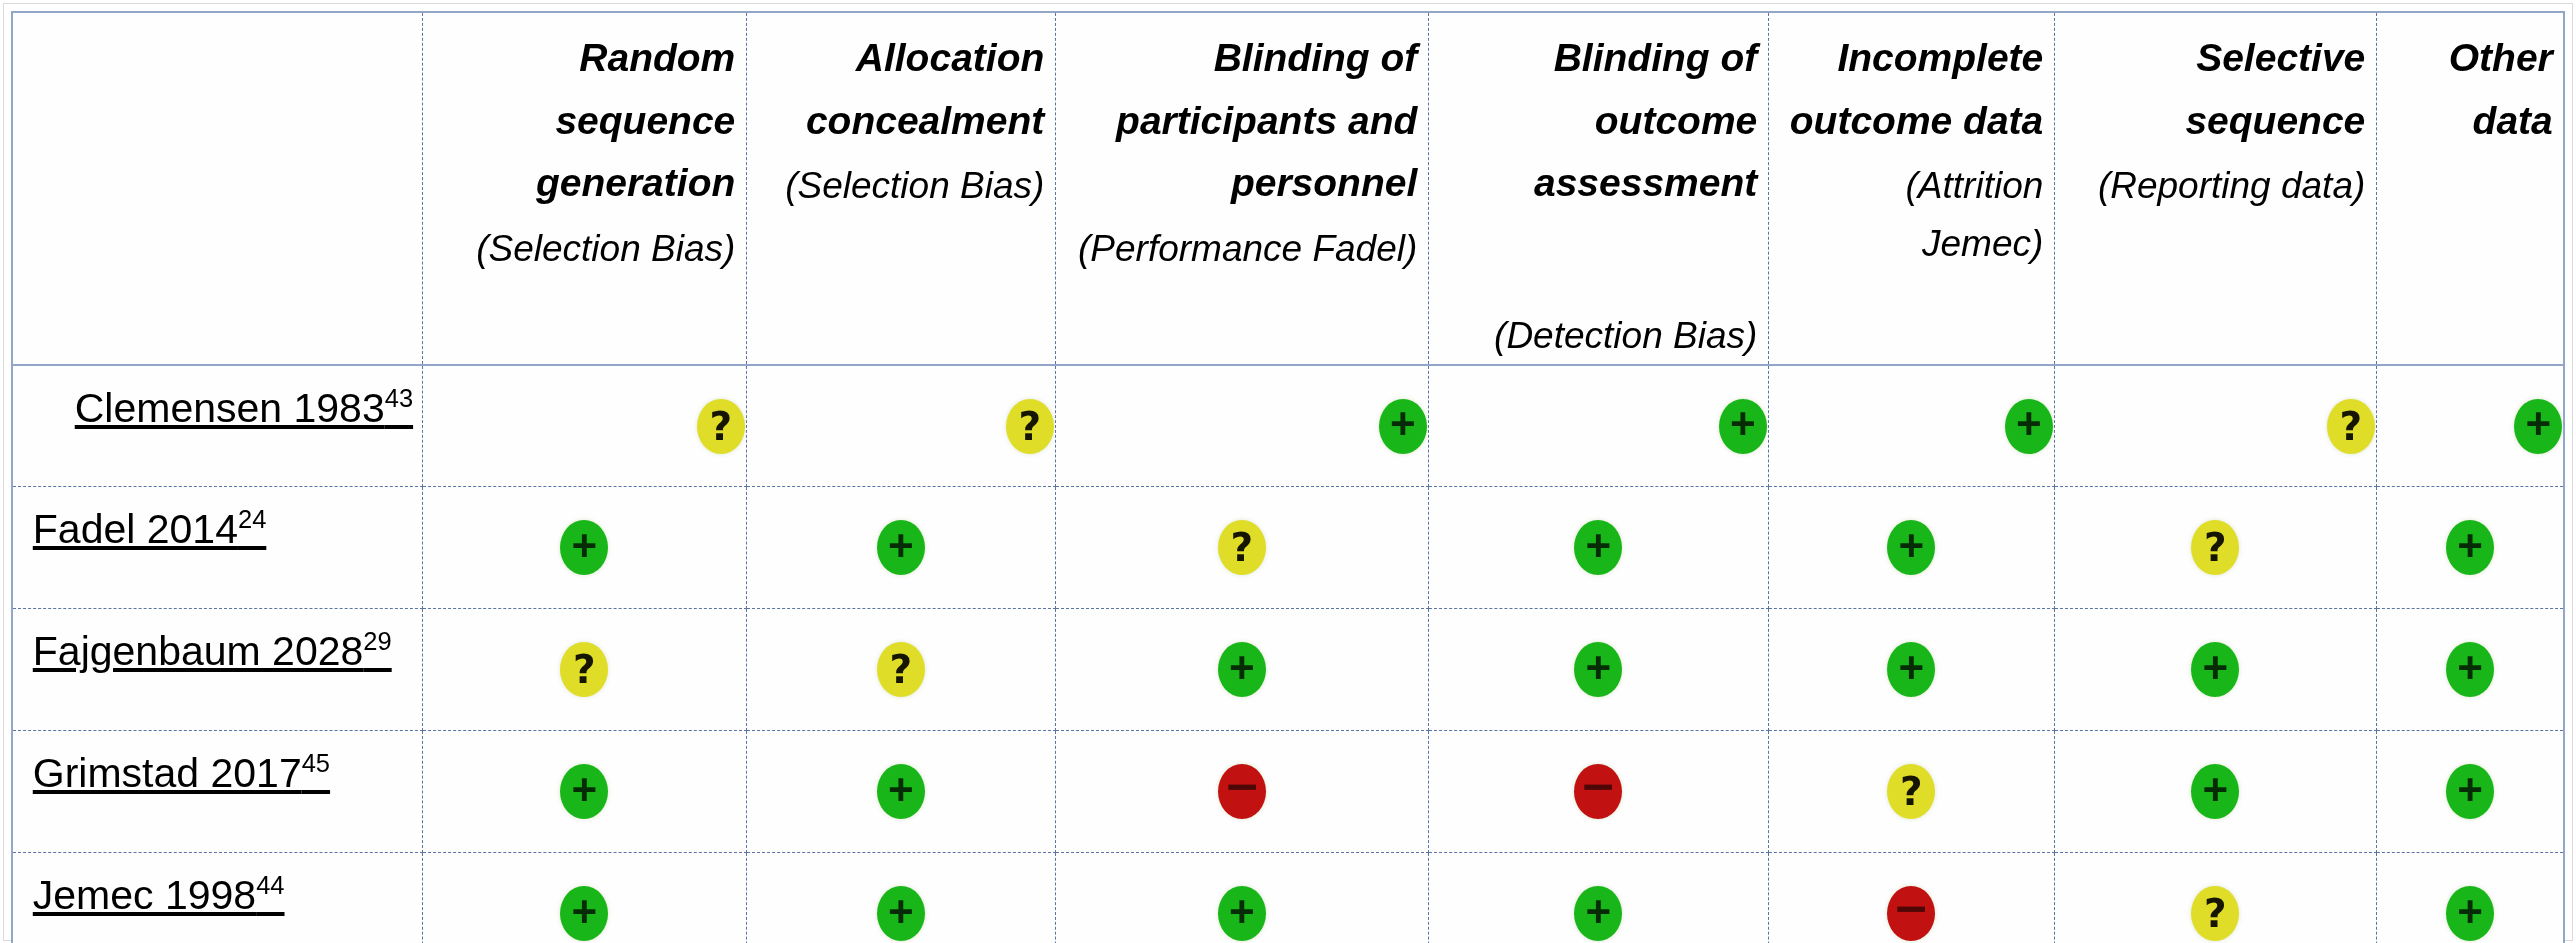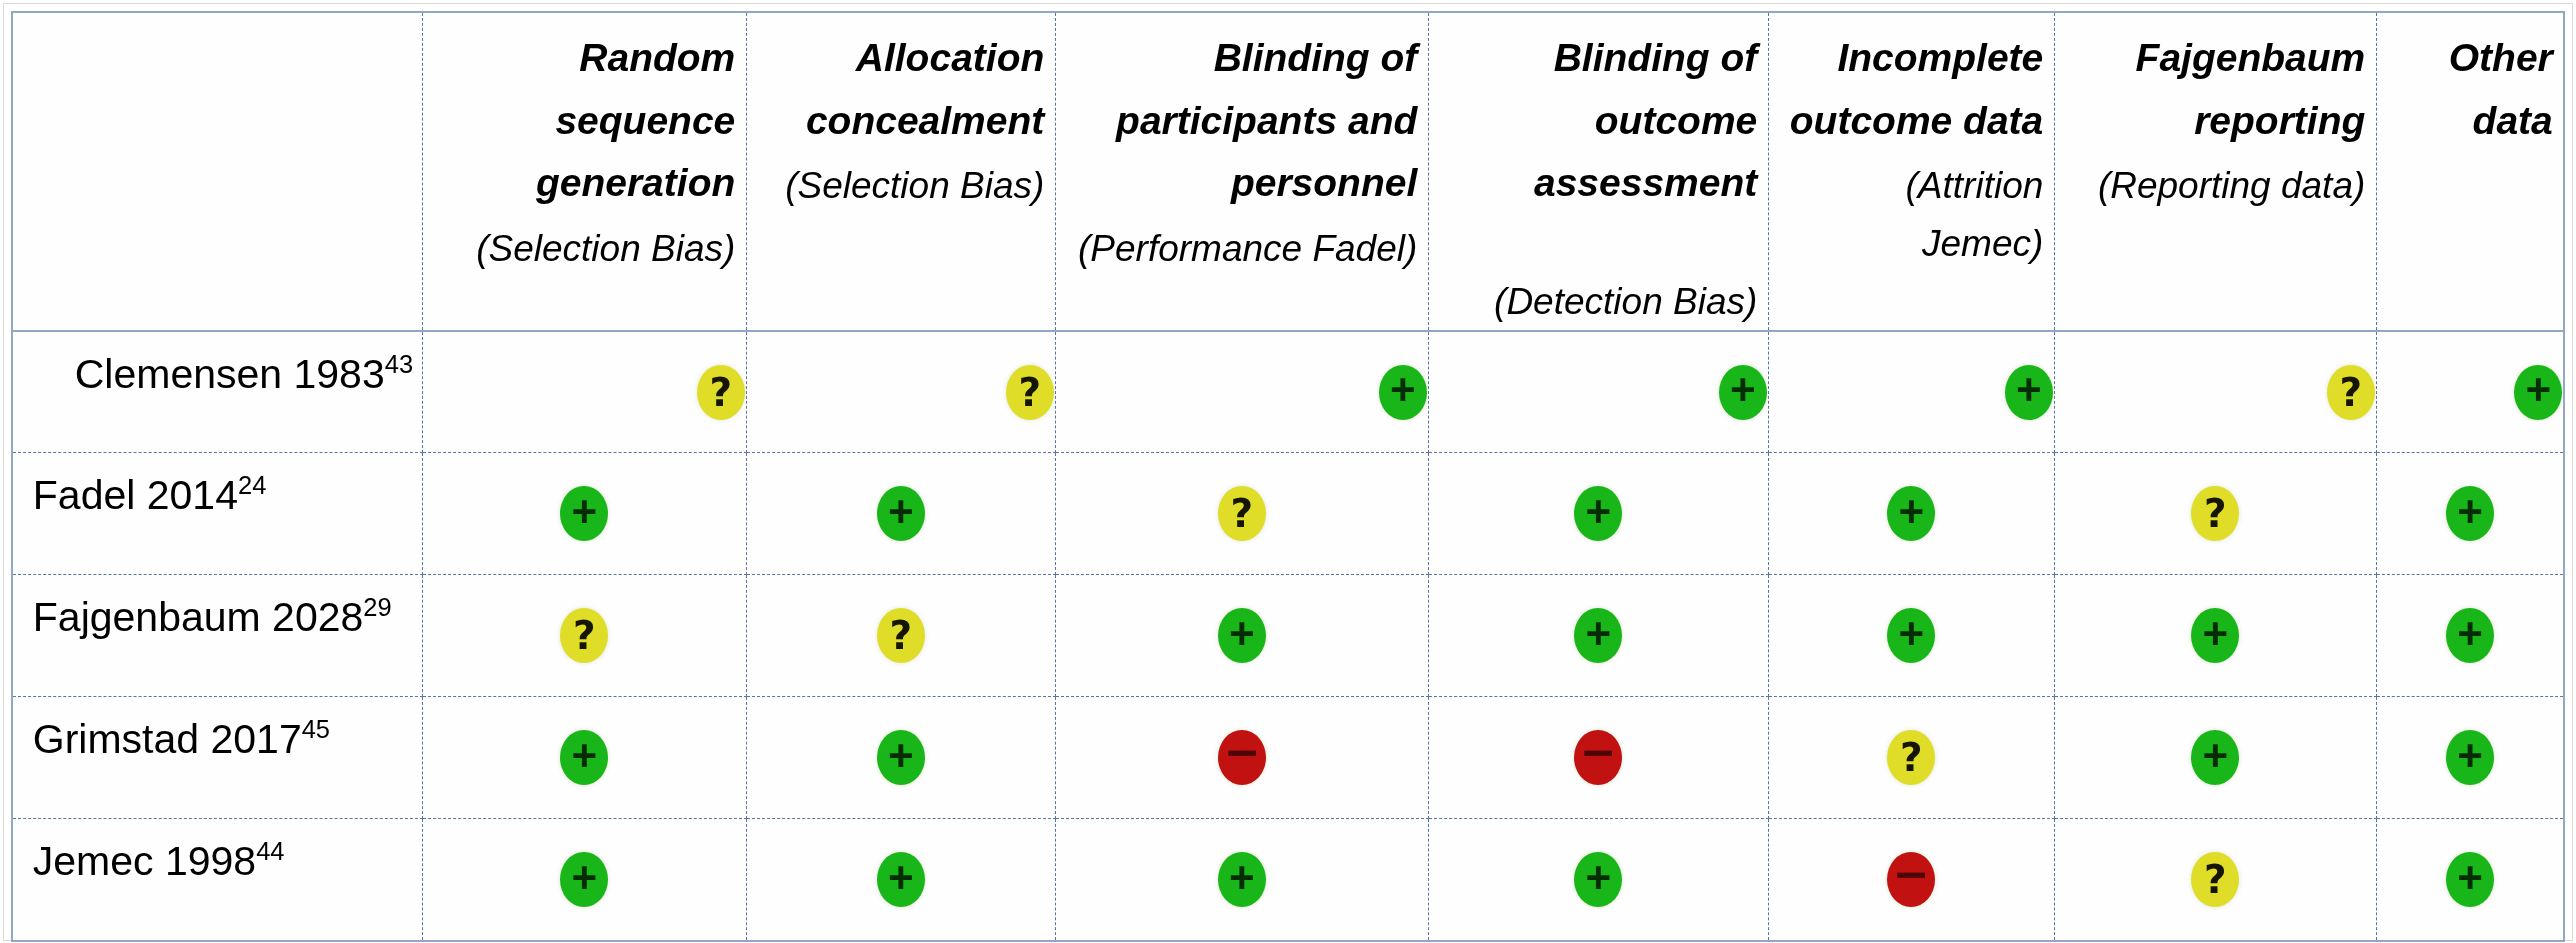--- a/index.html
+++ b/index.html
@@ -13,25 +13,25 @@
   table.rob td, table.rob th{border:1.8px dashed #5b75a3;overflow:hidden;}
   
   table.rob tr:first-child > *{border-top:2.6px solid #92a7c7;text-align:right;}
   table.rob tr:last-child > *{border-bottom:2.6px solid #92a7c7;}
   table.rob tr > *:first-child{border-left:2.6px solid #92a7c7;}
   table.rob tr > *:last-child{border-right:2.6px solid #92a7c7;}
 
   th.crit{vertical-align:top;text-align:left;padding:14px 10.6px 0 14px;}
   .h-main{font-size:39px;font-weight:bold;font-style:italic;line-height:1.6;}
   .h-sub{font-size:37px;font-style:italic;font-weight:normal;line-height:1.55;margin-top:5.3px;}
-  .h-sub.gap{margin-top:58px;}
+  .h-sub.gap{margin-top:92px;}
   th.corner{background:transparent;}
 
   td.study-cell{vertical-align:top;text-align:left;padding:17.6px 8.8px 0 19.4px;
-       font-size:41px;line-height:1.2;white-space:nowrap;}
+       font-size:41px;line-height:1.2;white-space:nowrap;text-decoration:underline;}
   td.study-cell sup{font-size:25.5px;vertical-align:super;line-height:0;}
 
   td.icon-cell{text-align:center;vertical-align:middle;}
   .rob-icon{display:inline-flex;align-items:center;justify-content:center;
        width:48px;height:55px;border-radius:50%;
        box-shadow:0 0 4.4px rgba(120,160,60,.25);}
   .sym{font-weight:900;line-height:1;}
   .sym-low{font-size:44px;color:#062c06;transform:translateY(-1.8px);}
   .sym-unclear{font-size:39px;color:#161600;font-family:"DejaVu Sans",sans-serif;}
   .sym-high{font-size:48px;color:#4d0707;transform:translateY(-5.3px) scaleX(1.15);}
@@ -69,21 +69,21 @@
       </th>
       <th class="crit">
         <div class="h-main">Blinding of outcome assessment</div>
         <div class="h-sub gap">(Detection Bias)</div>
       </th>
       <th class="crit">
         <div class="h-main">Incomplete outcome data</div>
         <div class="h-sub">(Attrition Jemec)</div>
       </th>
       <th class="crit">
-        <div class="h-main">Fajgenbaum reporting</div>
+        <div class="h-main">Selective sequence</div>
         <div class="h-sub">(Reporting data)</div>
       </th>
       <th class="crit">
         <div class="h-main">Other data</div>
         <div class="h-sub"></div>
       </th>
     </tr>
   </thead>
   <tbody id="rob-body">
       <tr style="height: 122px;">

